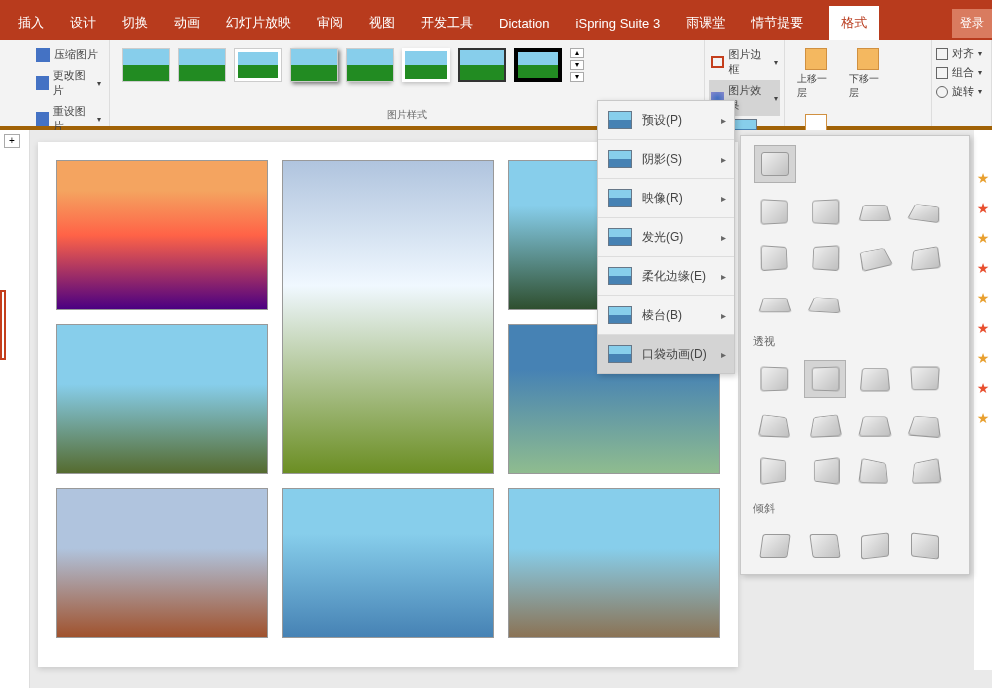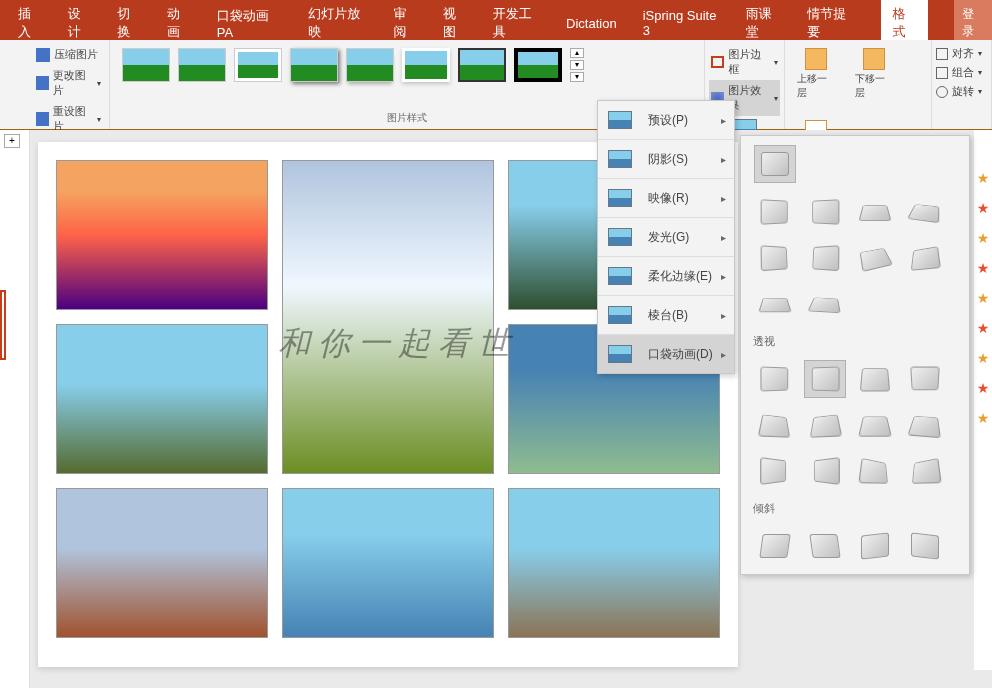--- a/index.html
+++ b/index.html
@@ -2,43 +2,43 @@
 <html><head>
   <meta charset="utf-8">
   <style>
     * { margin: 0; padding: 0; box-sizing: border-box; font-family: "Microsoft YaHei", sans-serif; }
     body { width: 992px; height: 688px; background: #fff; overflow: hidden; }
     .titlebar { height: 6px; background: #b83b1d; }
     .tabbar { height: 34px; background: #b83b1d; display: flex; align-items: center; padding-left: 18px; gap: 26px; }
     .tab { color: #fff; font-size: 13px; cursor: pointer; padding: 8px 0; }
     .tab-active { background: #fff; color: #b83b1d; padding: 8px 12px; }
     .login { margin-left: auto; background: #d97b5f; color: #fff; padding: 6px 8px; font-size: 12px; }
-    .ribbon { height: 90px; background: #f3f3f3; border-bottom: 1px solid #a16207; display: flex; position: relative; }
+    .ribbon { height: 90px; background: #f3f3f3; border-bottom: 4px solid #a16207; display: flex; position: relative; }
     .ribbon-group { border-right: 1px solid #ddd; padding: 4px 8px; display: flex; flex-direction: column; }
     .grp-adjust { width: 110px; }
     .adj-item { display: flex; align-items: center; font-size: 11px; color: #444; padding: 3px 0; gap: 4px; }
     .small-icon { width: 14px; height: 14px; background: #4472c4; }
     .grp-styles { flex: 1; display: flex; flex-direction: column; }
     .style-row { display: flex; gap: 8px; padding: 4px; align-items: center; }
     .style-thumb { width: 48px; height: 34px; background: linear-gradient(#87ceeb 50%, #228b22 50%); border: 1px solid #ccc; position: relative; cursor: pointer; }
     .style-thumb.bordered { border: 2px solid #333; }
     .style-thumb.shadowed { box-shadow: 2px 2px 4px rgba(0,0,0,0.5); }
     .style-dropdown { display: flex; flex-direction: column; gap: 2px; }
     .sd-btn { width: 14px; height: 10px; border: 1px solid #aaa; background: #fff; font-size: 8px; text-align: center; line-height: 8px; }
     .grp-border { width: 80px; padding: 4px; }
     .border-item { display: flex; align-items: center; font-size: 11px; color: #444; padding: 3px 2px; gap: 4px; }
     .border-item.active { background: #d4d4d4; }
     .grp-label { font-size: 10px; color: #666; text-align: center; margin-top: auto; }
-    .grp-arrange { width: 130px; display: flex; flex-wrap: wrap; gap: 20px; padding: 4px; align-content: start; }
+    .grp-arrange { width: 130px; display: flex; flex-wrap: wrap; gap: 14px; padding: 4px; align-content: start; }
     .arr-btn { width: 38px; display: flex; flex-direction: column; align-items: center; font-size: 10px; color: #444; gap: 2px; }
     .arr-icon { width: 22px; height: 22px; background: #f4b860; border: 1px solid #d09040; }
     .grp-align { width: 60px; padding: 4px; }
     .align-item { display: flex; align-items: center; font-size: 11px; color: #444; padding: 2px 0; gap: 4px; }
     .effects-menu { position: absolute; left: 597px; top: 100px; width: 138px; background: #f3f3f3; border: 1px solid #c8c8c8; box-shadow: 2px 2px 6px rgba(0,0,0,0.2); z-index: 10; }
-    .effects-item { display: flex; align-items: center; padding: 10px 10px; font-size: 12px; color: #444; gap: 16px; position: relative; }
+    .effects-item { display: flex; align-items: center; padding: 10px 10px; font-size: 12px; color: #444; gap: 10px; position: relative; }
     .effects-item:hover, .effects-item.highlighted { background: #d4d4d4; }
     .effects-icon { width: 24px; height: 18px; background: linear-gradient(#87ceeb 50%, #4682b4 50%); border: 1px solid #678; }
     .effects-arrow { position: absolute; right: 8px; font-size: 10px; color: #666; }
     .rotation-panel { position: absolute; left: 740px; top: 135px; width: 230px; background: #f3f3f3; border: 1px solid #c8c8c8; box-shadow: 2px 2px 6px rgba(0,0,0,0.2); z-index: 20; padding: 4px; }
     .rot-section-label { font-size: 11px; color: #666; padding: 6px 8px; }
     .rot-grid { display: flex; flex-wrap: wrap; gap: 10px; padding: 6px 10px; }
     .rot-opt { width: 40px; height: 36px; display: flex; align-items: center; justify-content: center; cursor: pointer; }
     .rot-opt:hover, .rot-opt.selected { background: #d4d4d4; outline: 1px solid #b0b0b0; }
     .rot-shape { width: 28px; height: 24px; background: linear-gradient(135deg, #f0f0f0, #c0c0c0); border: 1px solid #999; border-radius: 3px; }
     .workspace { position: absolute; left: 0; top: 130px; right: 0; bottom: 0; display: flex; }
@@ -65,21 +65,20 @@
 </head>
 <body>
 
 <div class="titlebar"></div>
 
 <div class="tabbar">
   <span class="tab">插入</span>
   <span class="tab">设计</span>
   <span class="tab">切换</span>
   <span class="tab">动画</span>
-  <span class="tab">口袋动画 PA</span>
   <span class="tab">幻灯片放映</span>
   <span class="tab">审阅</span>
   <span class="tab">视图</span>
   <span class="tab">开发工具</span>
   <span class="tab">Dictation</span>
   <span class="tab">iSpring Suite 3</span>
   <span class="tab">雨课堂</span>
   <span class="tab">情节提要</span>
   <span class="tab tab-active">格式</span>
   <span class="login">登录</span>
@@ -190,21 +189,20 @@
       <div class="img-grid">
         <div class="photo sunset"></div>
         <div class="photo clouds"></div>
         <div class="photo mountain" style="background:linear-gradient(#87ceeb 30%,#2f4f2f 100%);"></div>
         <div class="photo road"></div>
         <div class="photo mountain" style="background:linear-gradient(#4682b4 30%,#8fbc8f 100%);"></div>
         <div class="photo temple"></div>
         <div class="photo lake"></div>
         <div class="photo bridge"></div>
       </div>
-      <div class="watermark">和 你 一 起 看 世</div>
     </div>
   </div>
 </div>
 
 <div class="right-strip">
   <span class="star">★</span>
   <span class="star alt">★</span>
   <span class="star">★</span>
   <span class="star alt">★</span>
   <span class="star">★</span>

